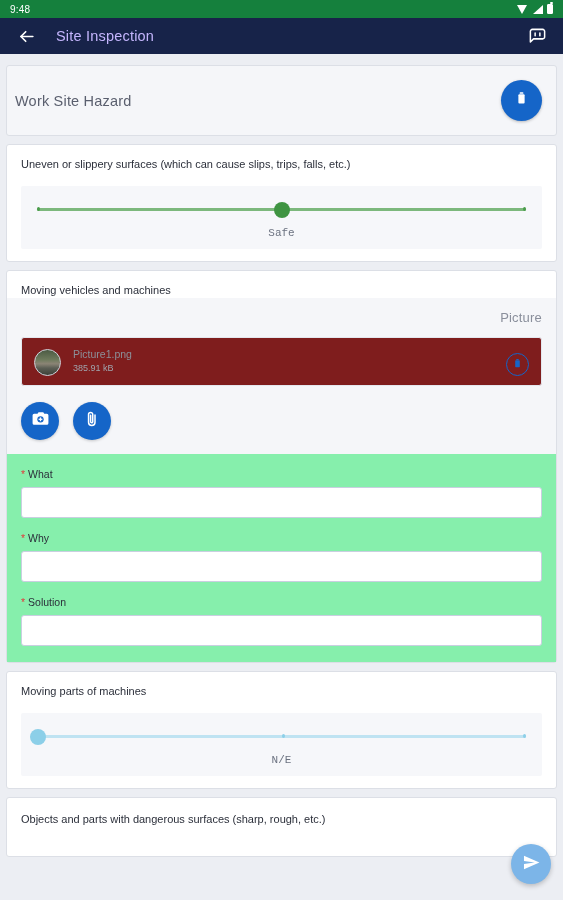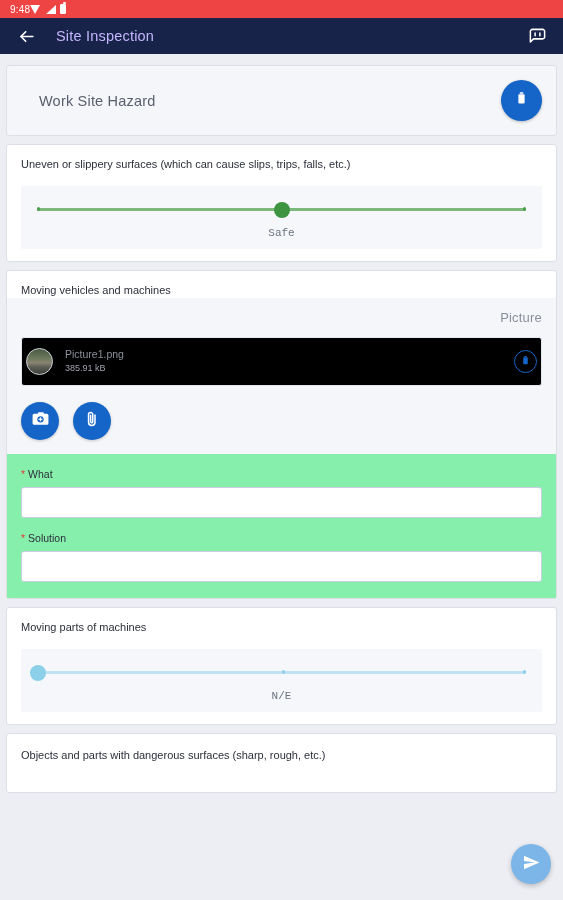--- a/index.html
+++ b/index.html
@@ -6,22 +6,22 @@
   html, body {
     width: 563px; height: 900px;
     font-family: "Liberation Sans", sans-serif;
     background: #eceef3;
     overflow: hidden;
   }
   .device { position: relative; width: 563px; height: 900px; background: #eceef3; }
 
   
   .statusbar {
-    height: 18px; background: #ef4444; color: #fff;
-    display: flex; align-items: center; 
+    height: 18px; background: #15803d; color: #fff;
+    display: flex; align-items: center; justify-content: space-between;
     padding: 0 10px; font-size: 10px; letter-spacing: .2px;
   }
   .status-right { display: flex; align-items: center; gap: 4px; }
   .ic-wifi { width: 11px; height: 9px; position: relative; }
   .ic-wifi::after {
     content: ""; position: absolute; left: 0; top: 0;
     border-left: 5.5px solid transparent; border-right: 5.5px solid transparent;
     border-top: 9px solid #fff;
   }
   .ic-signal { width: 11px; height: 9px; position: relative; }
@@ -52,21 +52,21 @@
 
   
   .scroll { position: absolute; top: 58px; left: 0; right: 0; bottom: 0; background: #eceef3; }
 
   .card {
     background: #fff; border: 1px solid #dcdfe6; border-radius: 3px;
     margin: 8px 6px;
   }
   .card.titlecard {
     background: #f5f6f9; display: flex; align-items: center;
-    padding: 14px 14px 14px 32px; min-height: 54px; margin-top: 7px;
+    padding: 14px 14px 14px 8px; min-height: 54px; margin-top: 7px;
   }
   .title-text { flex: 1; font-size: 14.5px; color: #5a5f6e; letter-spacing: .2px; }
   .fab-delete {
     width: 41px; height: 41px; border-radius: 50%; background: #1565c8;
     display: flex; align-items: center; justify-content: center; cursor: pointer;
     box-shadow: 0 1px 3px rgba(0,0,0,.25);
   }
 
   .q-text { font-size: 11px; color: #2b2f3a; padding: 12px 14px 0 14px; line-height: 1.35; }
 
@@ -84,22 +84,22 @@
   .thumb {
     position: absolute; top: 0; width: 16px; height: 16px; border-radius: 50%;
     transform: translateX(-50%); cursor: pointer;
   }
   .slider-label { text-align: center; font-size: 11px; color: #6b7280; margin-top: 9px; font-family: Liberation Mono, monospace; }
 
   
   .picture-sec { background: #f5f6f9; padding: 12px 14px 14px 14px; }
   .picture-head { font-size: 13px; color: #8a8f9c; margin-bottom: 12px; letter-spacing: .2px; text-align: right; }
   .file-row {
-    background: #000000; border: 1px solid #e4e7ee; border-radius: 3px;
-    display: flex; align-items: center; padding: 9px 4px; gap: 12px;
+    background: #7f1d1d; border: 1px solid #e4e7ee; border-radius: 3px;
+    display: flex; align-items: flex-end; padding: 9px 12px; gap: 12px;
   }
   .thumb-img {
     width: 27px; height: 27px; border-radius: 50%; flex: 0 0 auto;
     background:
       linear-gradient(180deg, #4b5a43 0%, #6d7a5c 38%, #8b8475 55%, #5c5f55 72%, #3d4038 100%);
     border: 1px solid #cfd3db;
   }
   .file-meta { flex: 1; }
   .file-name { font-size: 10.5px; color: #8c9099; line-height: 1.5; }
   .file-size { font-size: 9px; color: #a0a4ad; line-height: 1.5; }
@@ -234,20 +234,26 @@
 
       <div class="form-sec">
         <div class="field">
           <div class="field-label">
             <span class="req">*</span><span>What</span>
           </div>
           <input class="field-input" type="text" value="" placeholder="" style="">
         </div>
         <div class="field">
           <div class="field-label">
+            <span class="req">*</span><span>Why</span>
+          </div>
+          <input class="field-input" type="text" value="" style="">
+        </div>
+        <div class="field">
+          <div class="field-label">
             <span class="req">*</span><span>Solution</span>
           </div>
           <input class="field-input" type="text" value="" style="">
         </div>
       </div>
     </div>
 
     <div class="card">
       <div class="q-text">Moving parts of machines</div>
       <div class="slider-wrap">

